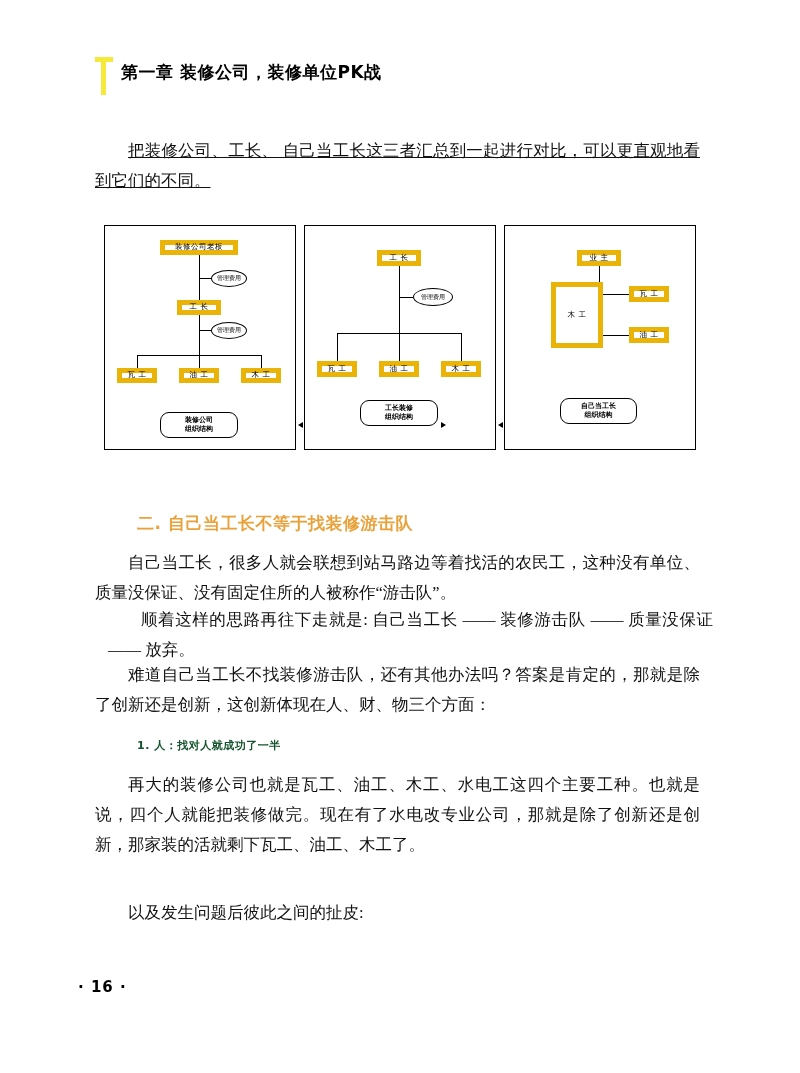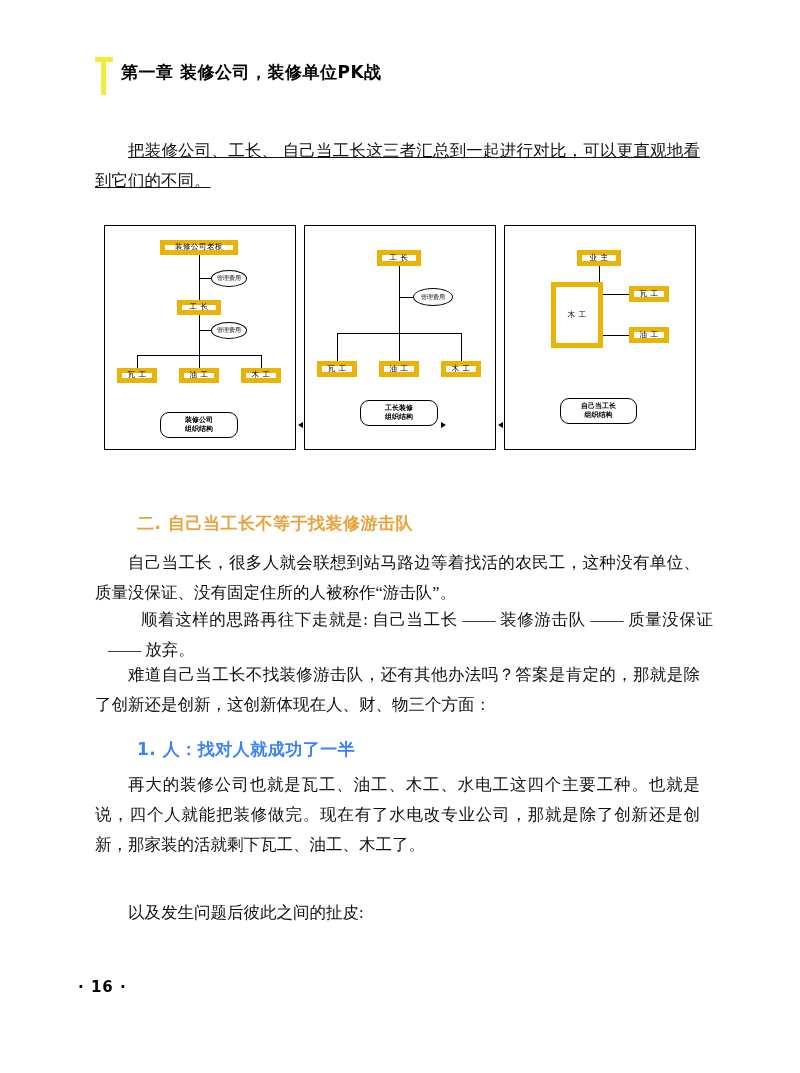--- a/index.html
+++ b/index.html
@@ -82,23 +82,23 @@
     font-family: "DejaVu Sans", sans-serif;
     font-size: 17px;
     font-weight: bold;
     color: #e9a23b;
     letter-spacing: 0.5px;
     white-space: nowrap;
   }
   .h3 {
     position: absolute;
     font-family: "DejaVu Sans", sans-serif;
-    font-size: 17px;
-    font-weight: bold;
-    color: #3b82f6;
+    font-size: 11px;
+    font-weight: bold;
+    color: #14532d;
     letter-spacing: 0.5px;
     white-space: nowrap;
   }
 
   
   .diagrams {
     position: absolute;
     left: 104px;
     top: 225px;
     width: 592px;

